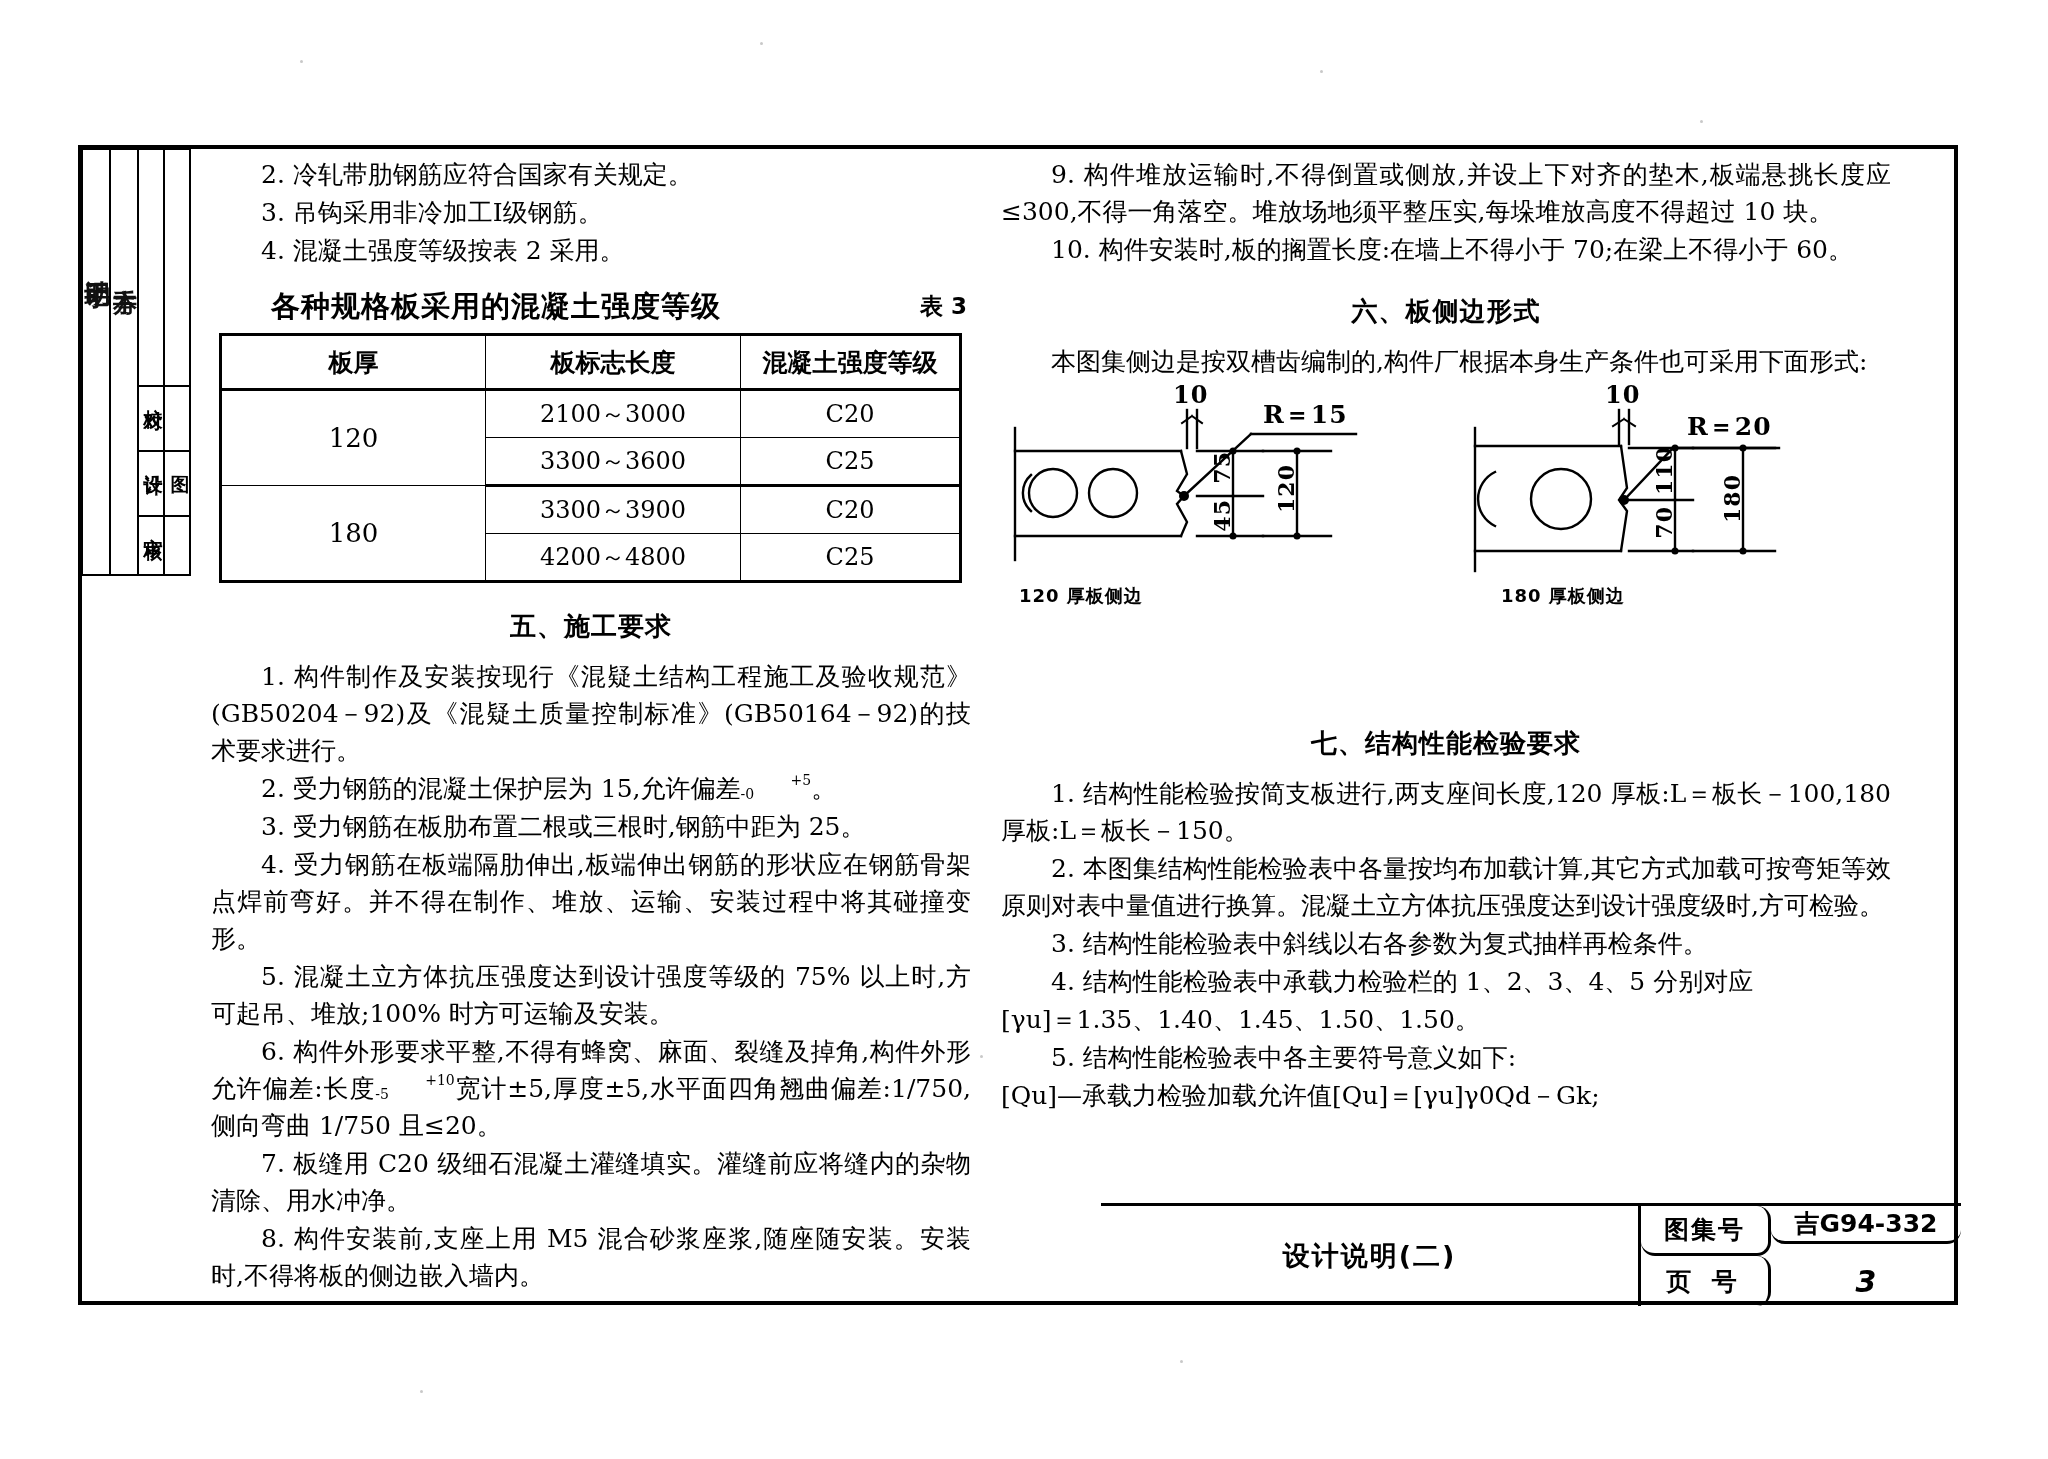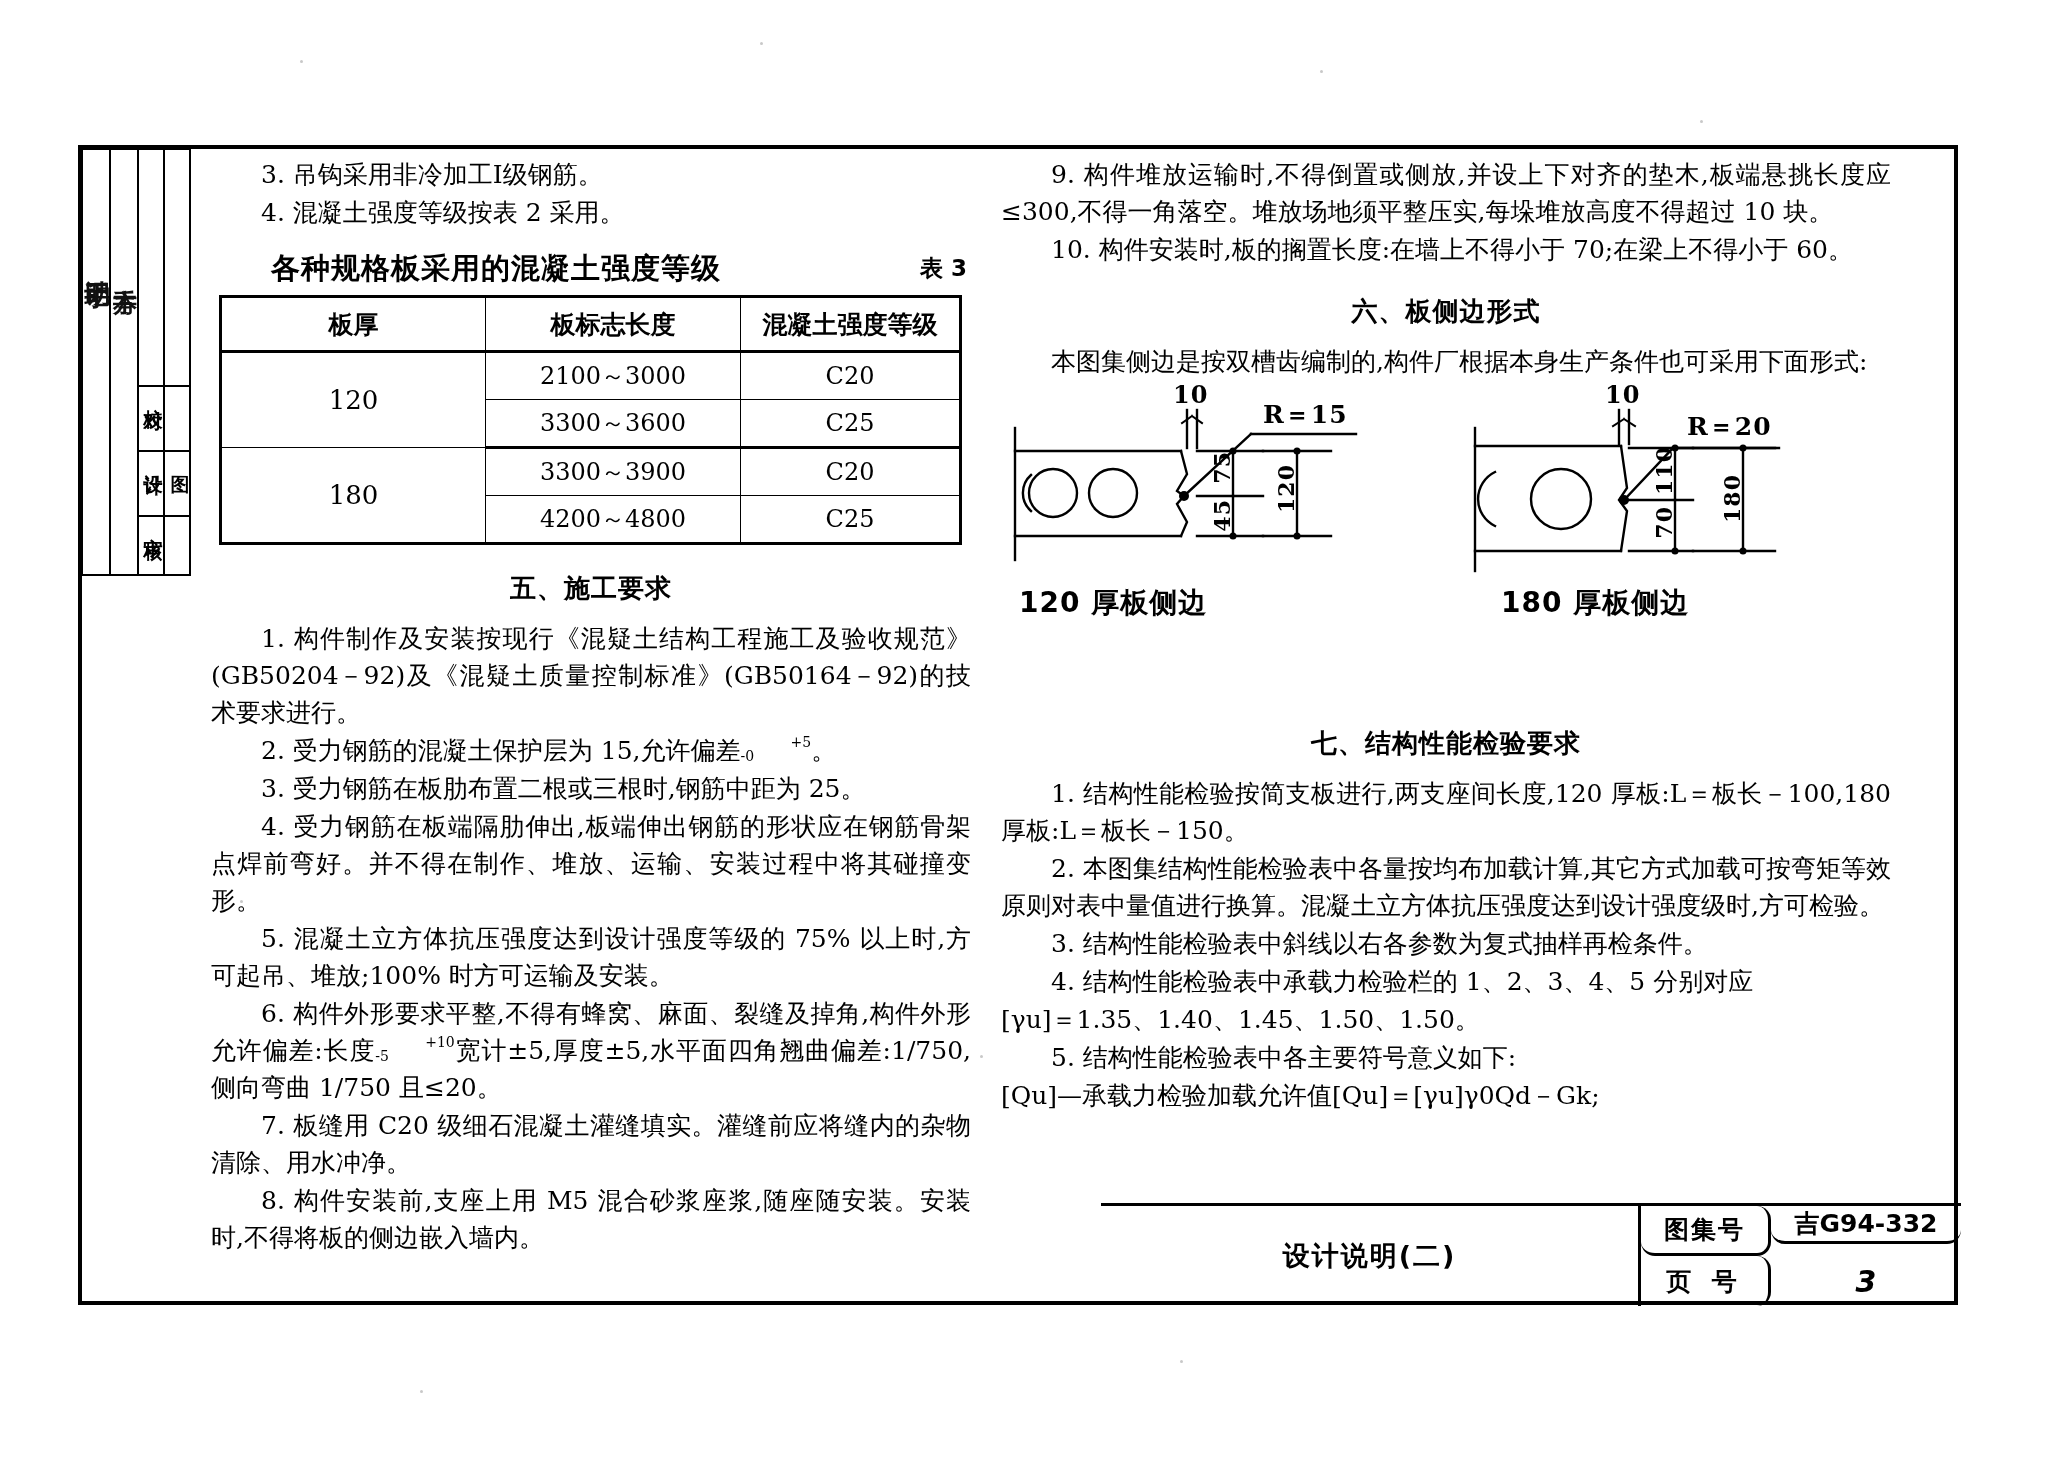--- a/index.html
+++ b/index.html
@@ -166,21 +166,21 @@
     position: relative;
     height: 290px;
     margin-top: 16px;
   }
   .dgm {
     position: absolute;
     top: 0;
   }
   .dgm-caption {
     position: absolute;
-    font-size: 28px;
+    font-size: 18px;
     font-family: "DejaVu Sans", "Liberation Sans", sans-serif;
     font-weight: bold;
     letter-spacing: 1px;
     white-space: nowrap;
   }
 
   
   #titleblock {
     position: absolute;
     left: 1020px;
@@ -258,20 +258,21 @@
   </div>
   <div class="stub" id="stub-col-4">
     <div class="stub-cellbox" style="left:0; top:235px; width:100%; height:0;"></div>
     <div class="stub-cellbox" style="left:0; top:300px; width:100%; height:0;"></div>
     <div class="stub-cellbox" style="left:0; top:365px; width:100%; height:0;"></div>
     <div class="vtext" style="left:3px; top:310px; font-size:19px;">图</div>
   </div>
 
   <div id="col-left">
 
+    <p class="body" style="text-indent:50px;">2. 冷轧带肋钢筋应符合国家有关规定。</p>
     <p class="body" style="text-indent:50px;">3. 吊钩采用非冷加工Ⅰ级钢筋。</p>
     <p class="body" style="text-indent:50px;">4. 混凝土强度等级按表 2 采用。</p>
 
     <div class="tbl-caption-row">
       <span class="tbl-caption">各种规格板采用的混凝土强度等级</span>
       <span class="tbl-number">表 3</span>
     </div>
 
     <table class="t3">
       <colgroup>

